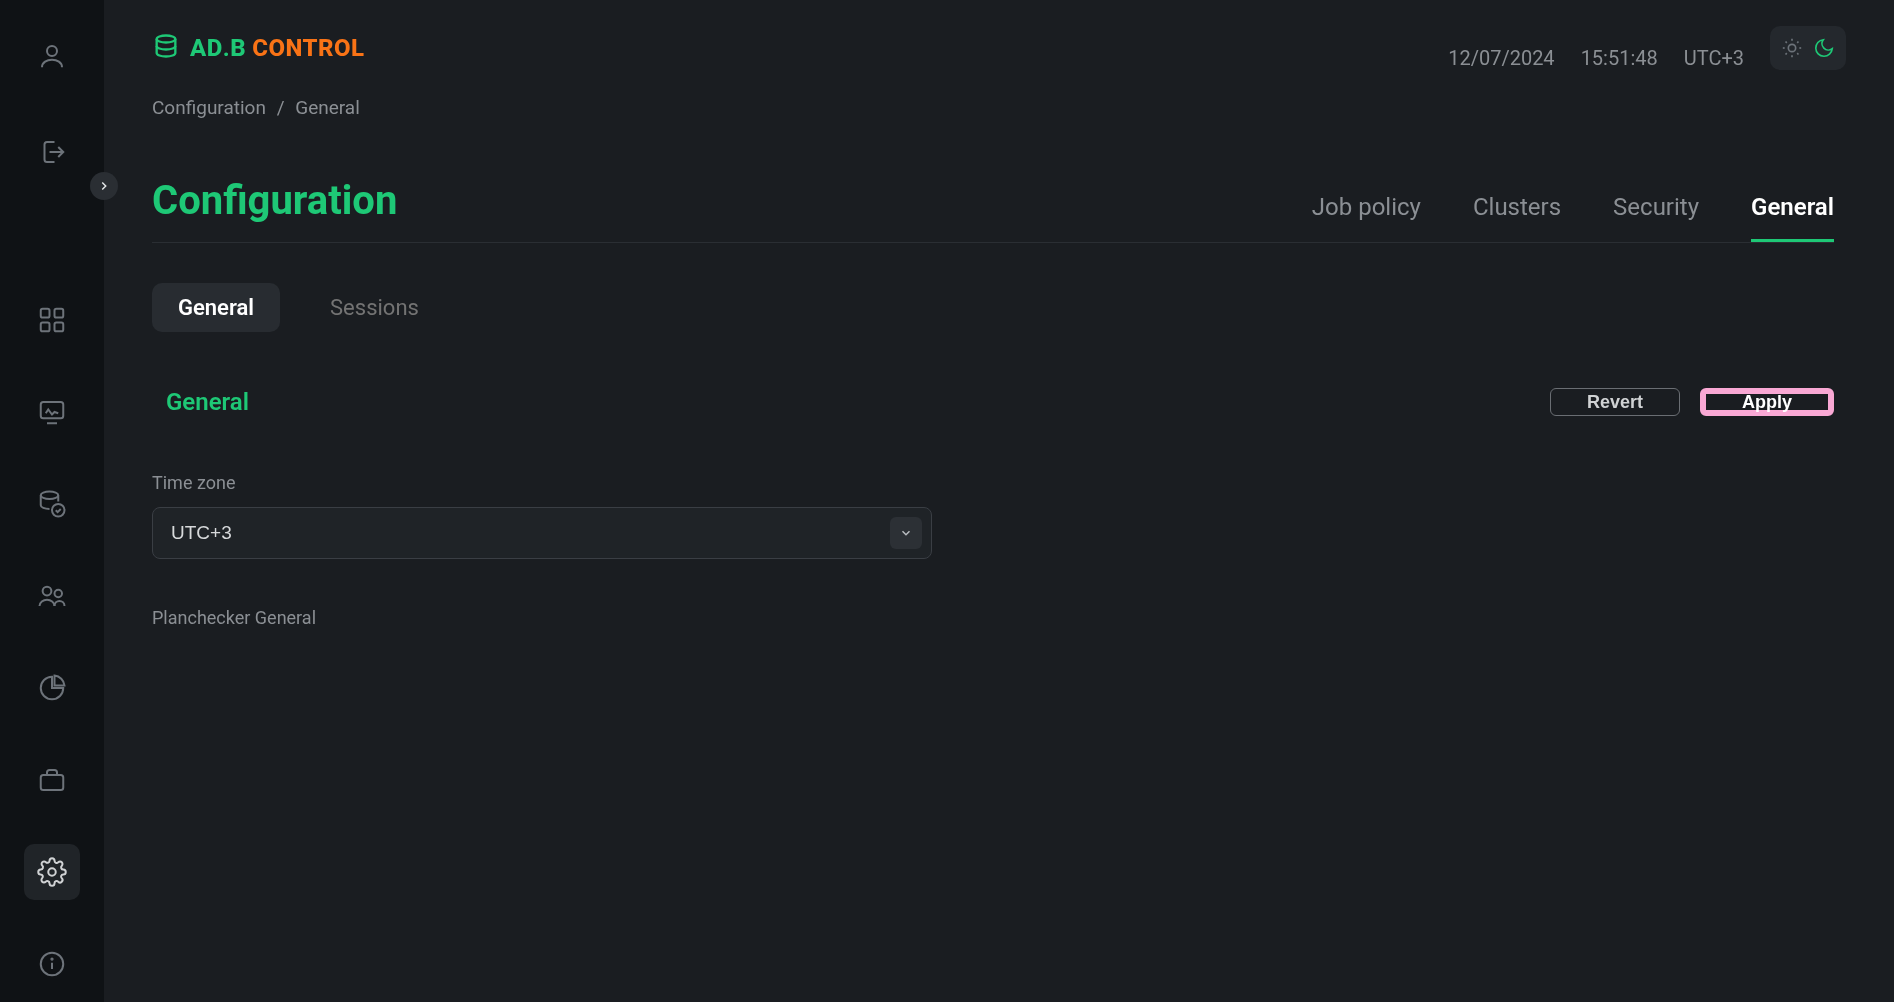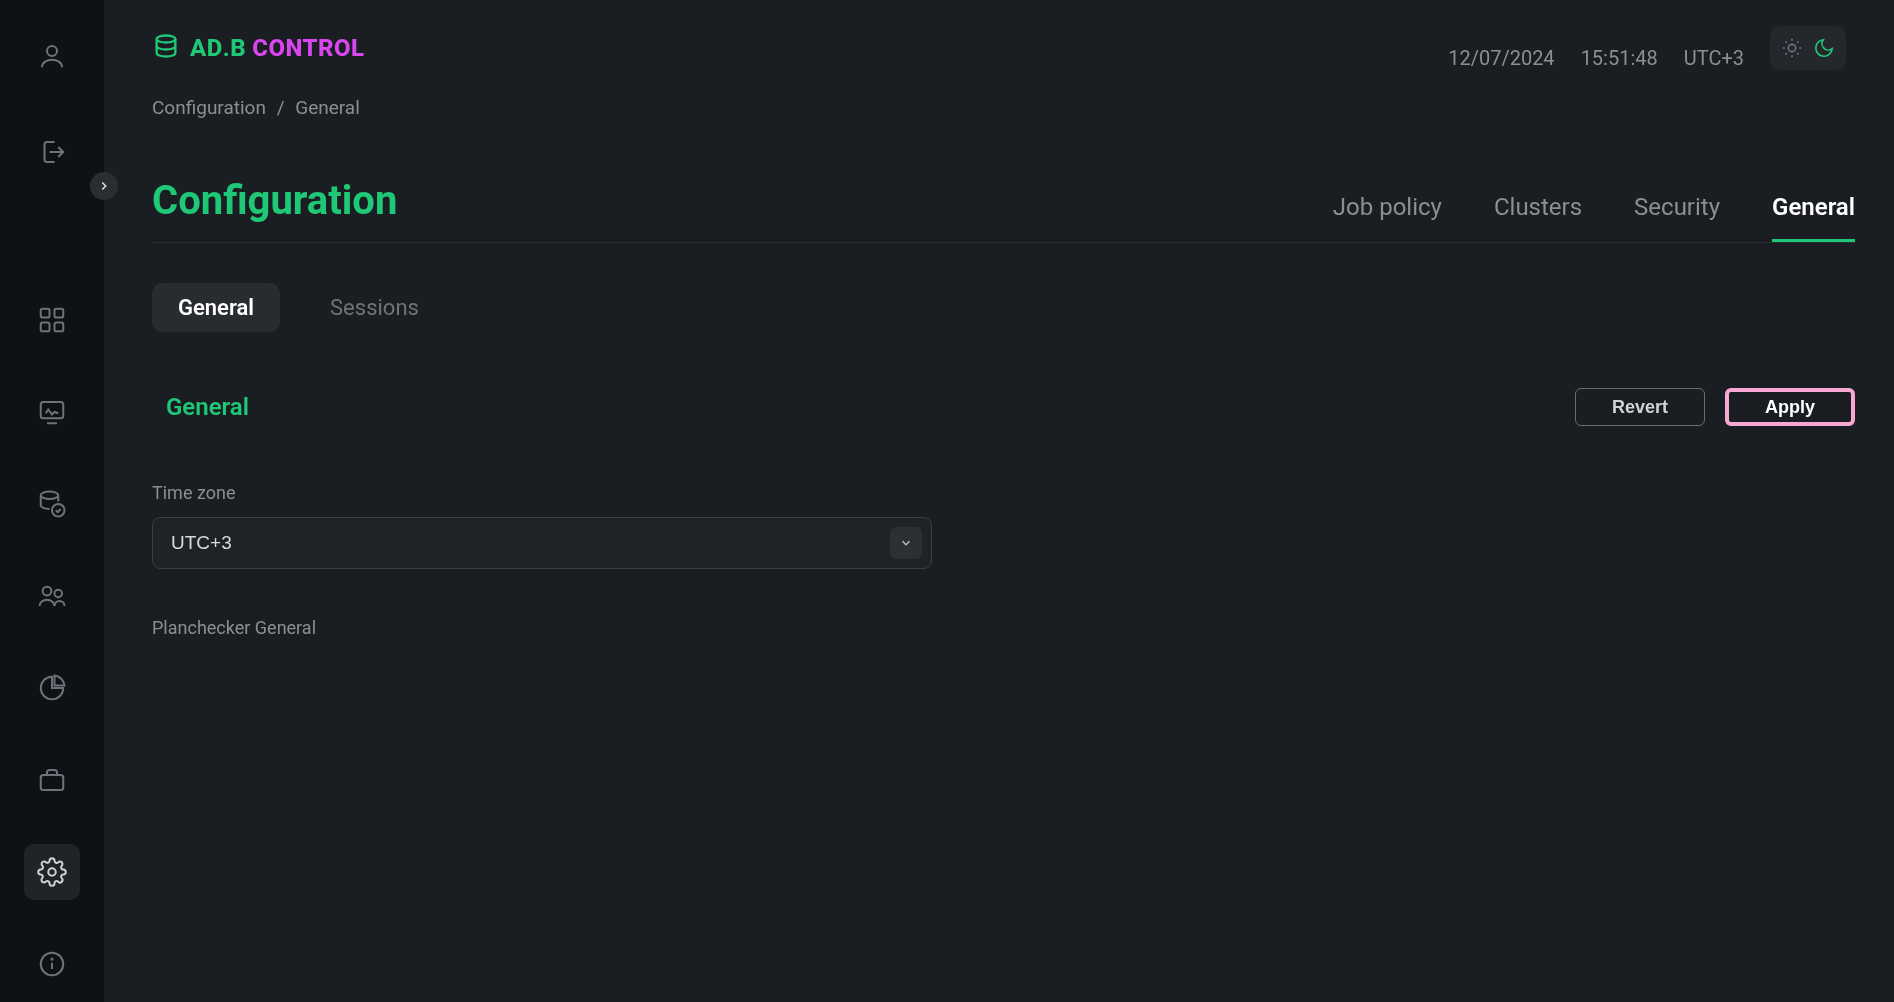--- a/index.html
+++ b/index.html
@@ -56,40 +56,40 @@
     display:flex; align-items:center;
     padding: 24px 48px 0 48px;
     height: 72px;
   }
   .logo { display:flex; align-items:center; gap:10px; }
   .logo-mark { color:#1ec876; }
   .logo-text { font-size: 24px; font-weight: 700; letter-spacing: 0.5px; color:#e8eaec;}
   .logo-text .brand-a { color:#1ec876; font-weight:800; }
   .logo-text .brand-dot { color:#1ec876; }
   .logo-text .brand-b { color:#1ec876; font-weight:800; margin-right:6px;}
-  .logo-text .brand-control { color:#d946ef; font-weight:800;}
+  .logo-text .brand-control { color:#f97316; font-weight:800;}
 
   .top-right { margin-left:auto; display:flex; align-items:flex-end; gap:26px; color:#8b8f94; font-size:20px; }
   .theme-toggle {
     display:flex; align-items:center; gap:0;
     background:#24282d;
     padding:6px;
     border-radius:10px;
   }
   .theme-opt {
     width:32px; height:32px;
     display:flex; align-items:center; justify-content:center;
     border-radius:8px;
     cursor:pointer;
   }
   .theme-opt svg{ width:22px; height:22px; }
   .theme-opt.active { color:#1ec876; }
   .theme-opt:not(.active){ color:#6d737a; }
 
-  .content { padding: 24px 39px 0 48px; }
+  .content { padding: 24px 60px 0 48px; }
 
   .breadcrumb { color:#8b8f94; font-size:19px; }
   .breadcrumb .sep { margin: 0 6px; }
 
   .page-head { display:flex; align-items:flex-end; margin-top: 58px; border-bottom:1px solid #2a2e33; }
   .page-title { font-size:40px; font-weight:700; color:#1ec876; padding-bottom:18px;}
   .main-tabs { margin-left:auto; display:flex; gap:52px; font-size:24px; color:#8b8f94; }
   .main-tab { padding-bottom:18px; cursor:pointer; }
   .main-tab.active { color:#ffffff; border-bottom:3px solid #1ec876; font-weight:600;}
 
@@ -100,31 +100,31 @@
     color:#737373;
     border-radius:10px;
     cursor:pointer;
   }
   .subtab.active { background:#282c31; color:#ffffff; font-weight:600; }
 
   .section-head { display:flex; align-items:center; margin-top:56px; }
   .section-title { font-size:24px; color:#1ec876; font-weight:600; margin-left: 14px; }
   .section-actions { margin-left:auto; display:flex; gap:20px; }
   .btn {
-    height:38px;
+    height:28px;
     padding:0 36px;
     border-radius:6px;
     font-size:18px;
     font-weight:600;
     display:flex; align-items:center; justify-content:center;
     cursor:pointer;
     background:transparent;
   }
   .btn-outline { border:1px solid #6a6e73; color:#d0d2d4; }
-  .btn-primary { border:4px solid #f9a8d4; color:#ffffff; }
+  .btn-primary { border:6px solid #f9a8d4; color:#ffffff; }
 
   .form { margin-top:56px; max-width:780px; }
   .field { margin-bottom:46px;margin-top:48px; }
   .field-label { font-size:18px; color:#8b8f94; margin-bottom:14px; }
   .input, .select {
     width:100%;
     height:52px;
     background:#1f2327;
     border:1px solid #3a3e44;
     border-radius:8px;

